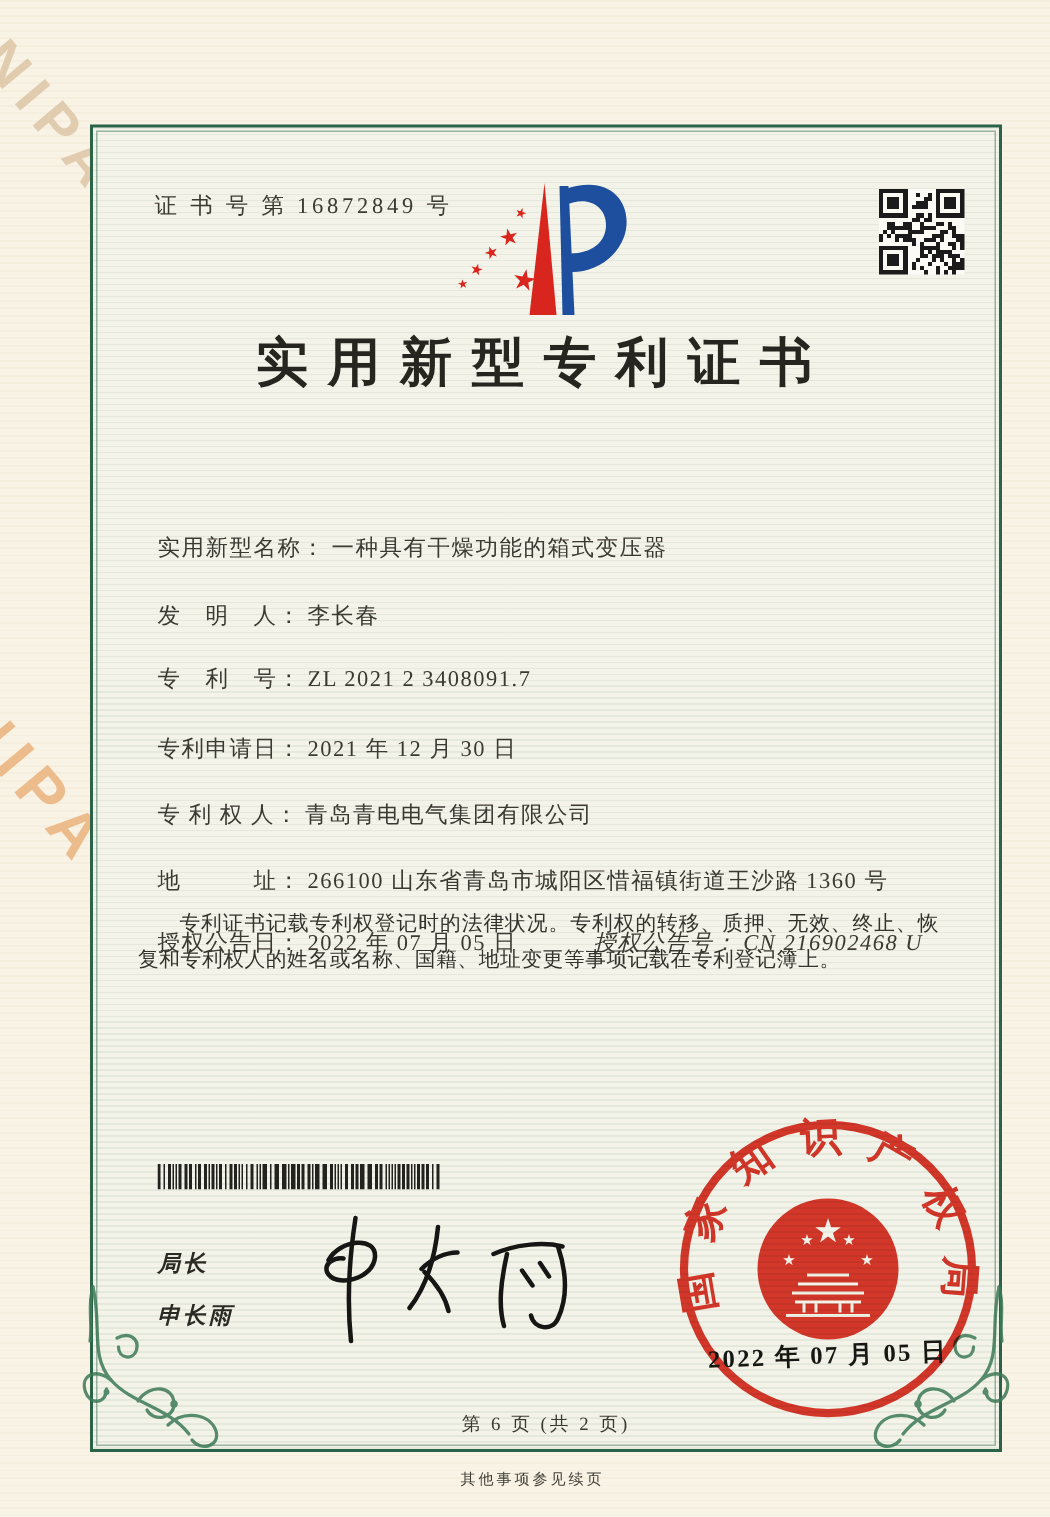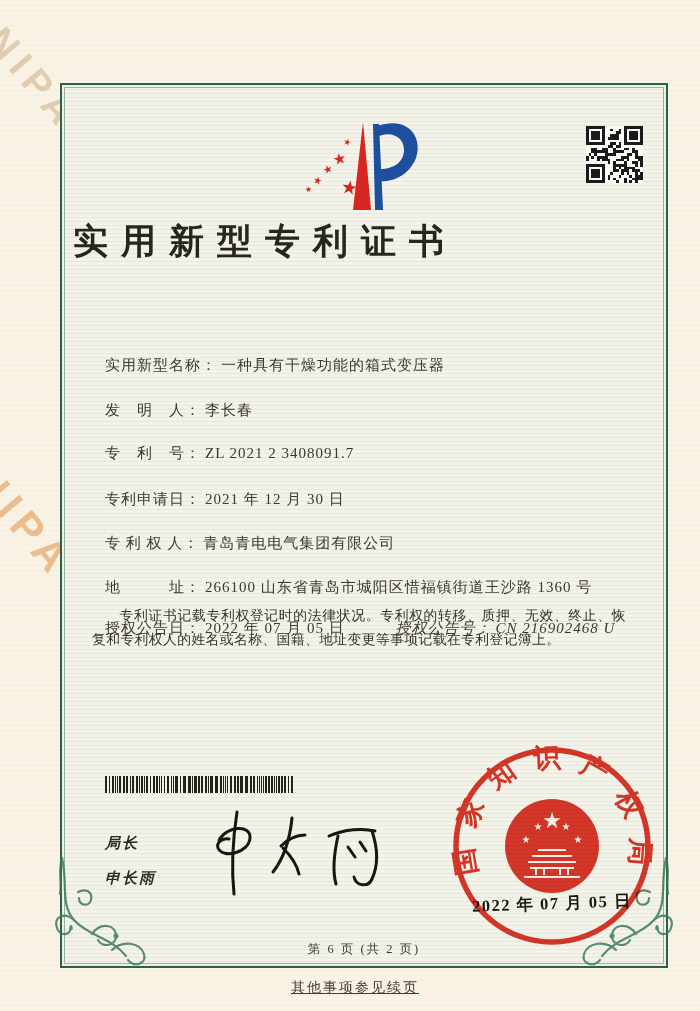--- a/index.html
+++ b/index.html
@@ -24,21 +24,21 @@
   .wm{
     position:absolute;font-family:"Liberation Sans", sans-serif;font-weight:bold;
     letter-spacing:8px;transform:rotate(50deg);transform-origin:left top;pointer-events:none;
   }
   .cert-no{
     position:absolute;left:103px;top:128px;font-size:15px;letter-spacing:2.5px;color:#3b3a30;
   }
   .logo{position:absolute;left:303px;top:110px;width:120px;height:108px;}
   .logo .st{position:absolute;color:#d8251d;line-height:1;}
   .title{
-    position:absolute;left:60px;top:218px;width:592px;text-align:left;
+    position:absolute;left:60px;top:218px;width:592px;text-align:center;
     font-size:35px;font-weight:bold;letter-spacing:13px;color:#26251f;text-indent:13px;
   }
   .qr{position:absolute;left:586px;top:126px;width:57px;height:57px;}
   .row{position:absolute;left:105px;font-size:15px;letter-spacing:1px;color:#3a3932;white-space:nowrap;}
   .row .lb{display:inline-block;}
   .row .val{display:inline-block;margin-left:4px;margin-top:41px;}
   .row .pair2{display:inline-block;margin-left:46px;font-style:italic;}
   .paras{
     position:absolute;left:92px;top:604px;width:534px;
     font-size:13.8px;line-height:1.74;text-align:justify;color:#33322c;letter-spacing:.4px;
@@ -55,21 +55,21 @@
     position:absolute;left:452px;top:893px;width:200px;text-align:center;
     font-size:16.5px;font-weight:bold;letter-spacing:1.5px;color:#171713;
     transform:rotate(-2deg);
   }
   .page-info{
     position:absolute;left:60px;top:941px;width:608px;text-align:center;
     font-size:12.5px;letter-spacing:2px;color:#3a3930;
   }
   .cont-note{
     position:absolute;left:60px;top:979px;width:590px;text-align:center;
-    font-size:14px;letter-spacing:2px;color:#3f3e36;text-decoration:underline;
+    font-size:10px;letter-spacing:2px;color:#3f3e36;
   }
   .orn{position:absolute;opacity:.85;}
 </style>
 </head>
 <body>
 
 <div class="page">
 
   <span class="wm" style="left:-12px;top:-8px;font-size:38px;color:#dcc3a4;opacity:.8;">CNIPA</span>
   <span class="wm" style="left:252px;top:146px;font-size:20px;color:#e8a668;opacity:.75;">CNIPA</span>
@@ -97,20 +97,21 @@
       <path d="M24,68 C15,60 3,64 7,76 C10,85 21,84 21,74"></path>
       <path d="M42,82 C50,70 66,72 66,84 C66,94 52,96 48,88"></path>
       <path d="M62,98 C72,88 90,90 94,102 C97,112 84,116 78,108"></path>
       <path d="M28,40 C36,36 43,40 41,48 C39,55 29,54 29,46"></path>
       <path d="M12,6 C8,18 12,30 10,42"></path>
     </g>
     <circle cx="66" cy="84" r="2.5" fill="#3c7a57"></circle>
     <circle cx="21" cy="76" r="2" fill="#3c7a57"></circle>
   </svg>
 
+  <div class="cert-no">证 书 号 第 16872849 号</div>
 
   <div class="logo">
     <span class="st" style="left:30px;top:42px;font-size:15px;transform:rotate(-12deg);">★</span>
     <span class="st" style="left:38px;top:68px;font-size:19px;transform:rotate(10deg);">★</span>
     <span class="st" style="left:20px;top:54px;font-size:11px;transform:rotate(-20deg);">★</span>
     <span class="st" style="left:10px;top:66px;font-size:10px;transform:rotate(14deg);">★</span>
     <span class="st" style="left:2px;top:76px;font-size:8px;transform:rotate(-8deg);">★</span>
     <span class="st" style="left:40px;top:28px;font-size:9px;transform:rotate(18deg);">★</span>
     <svg width="120" height="108" viewBox="0 0 120 108" style="position:absolute;left:0;top:0;">
       <polygon points="60,12 50,100 68,100" fill="#d8251d"></polygon>

